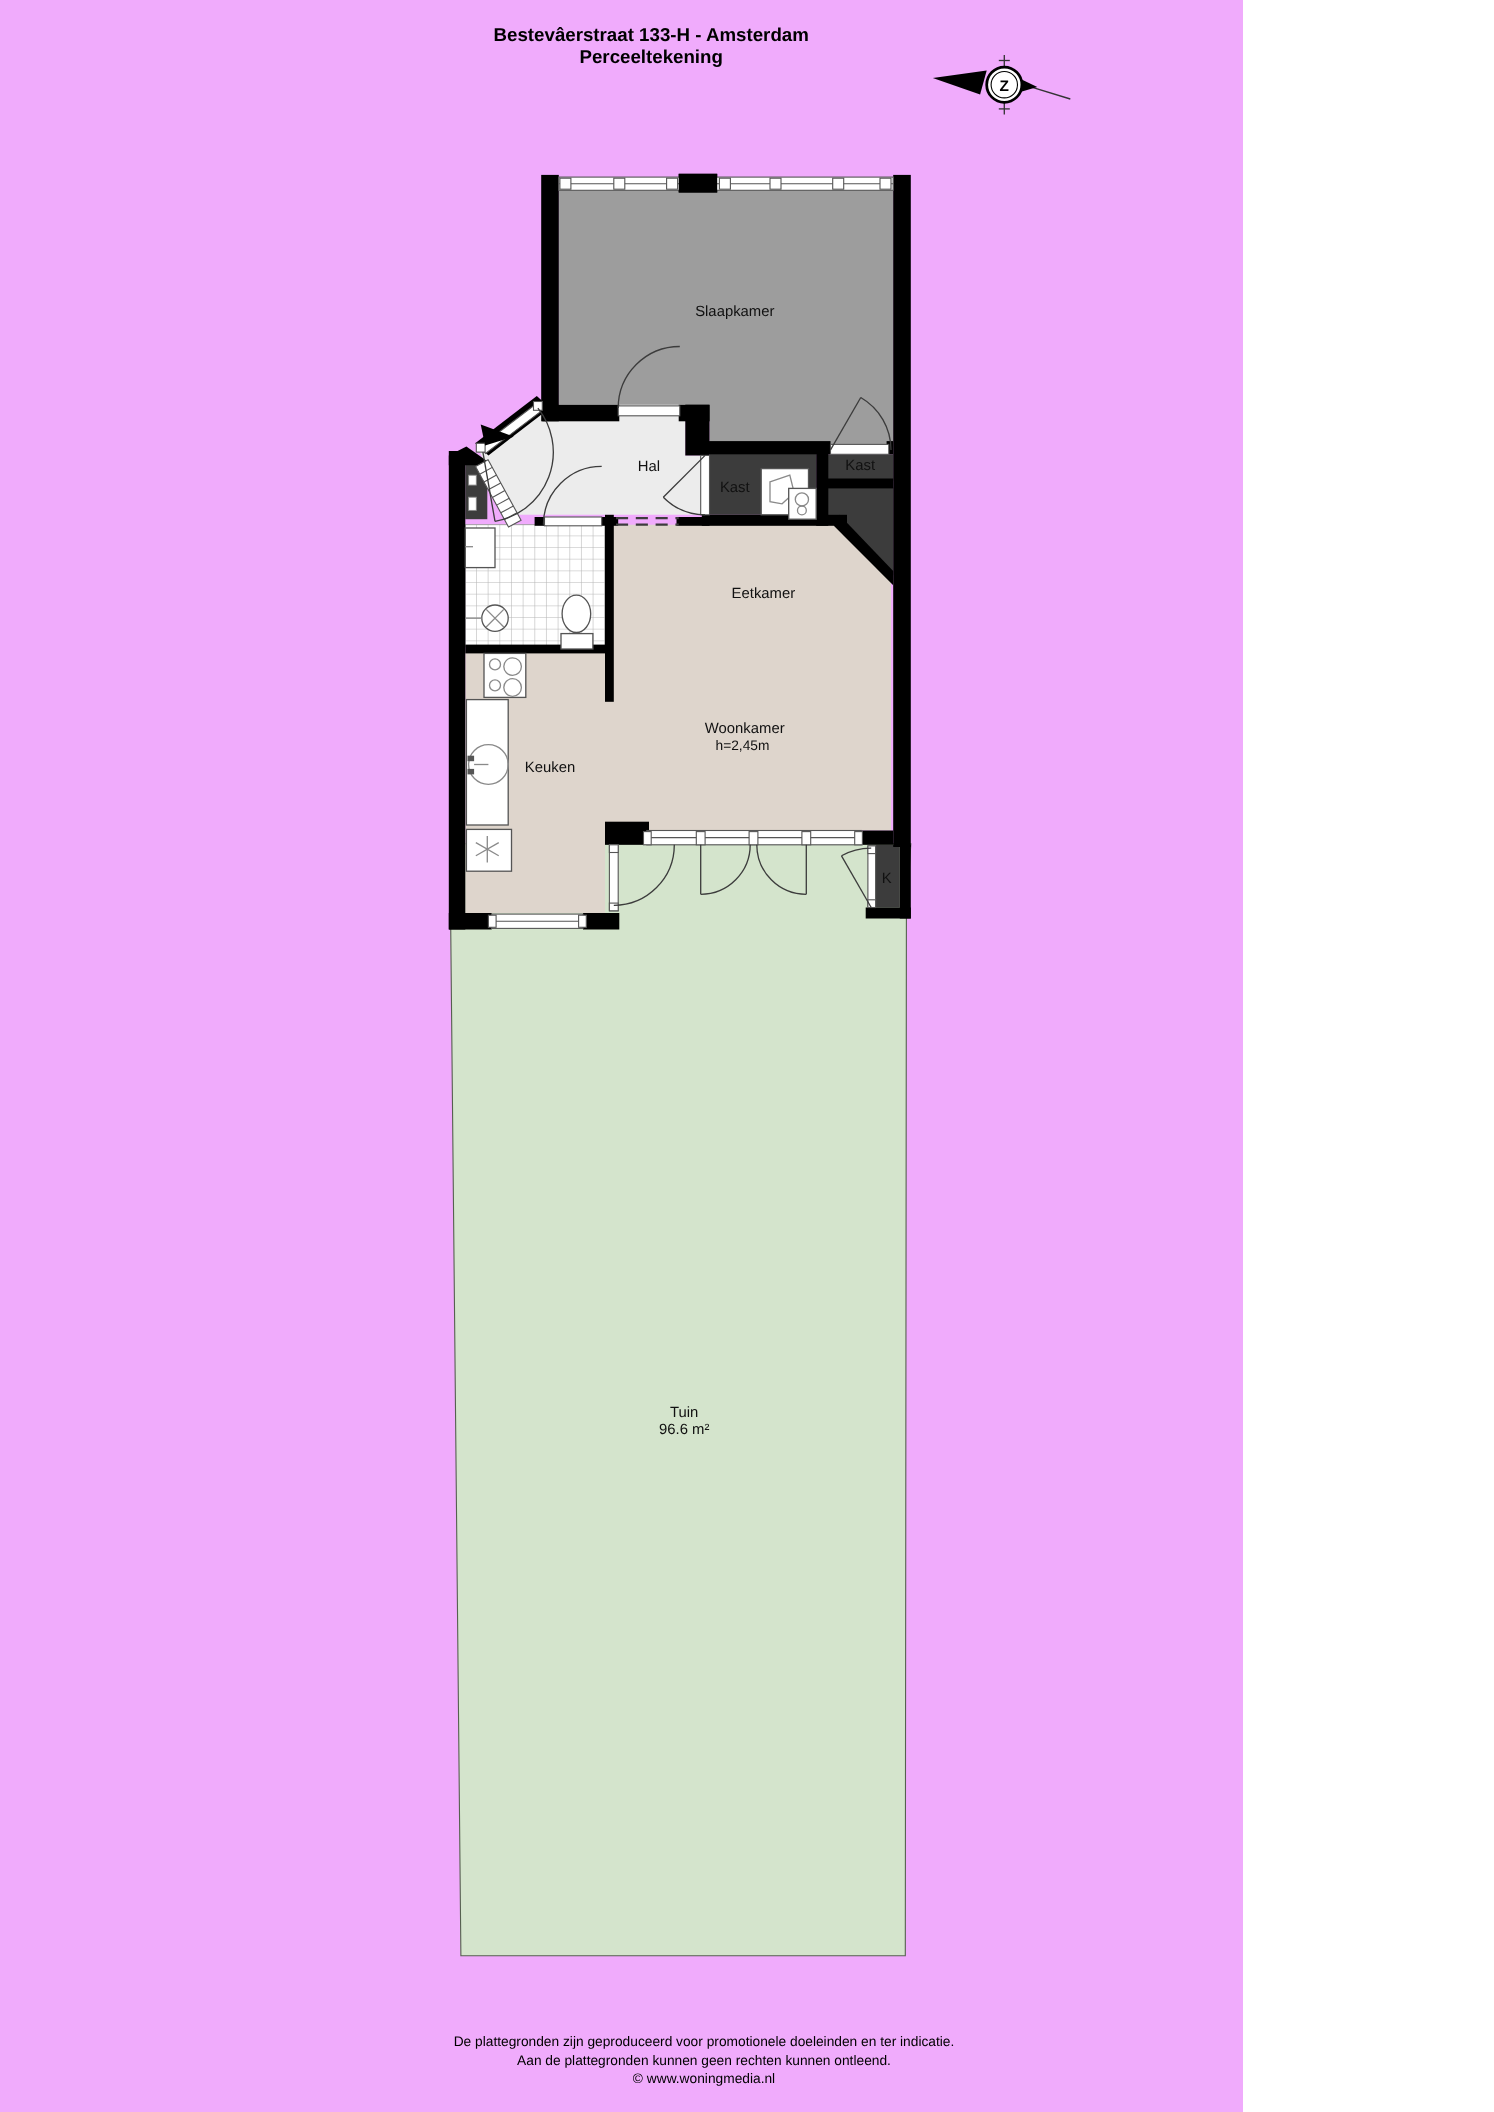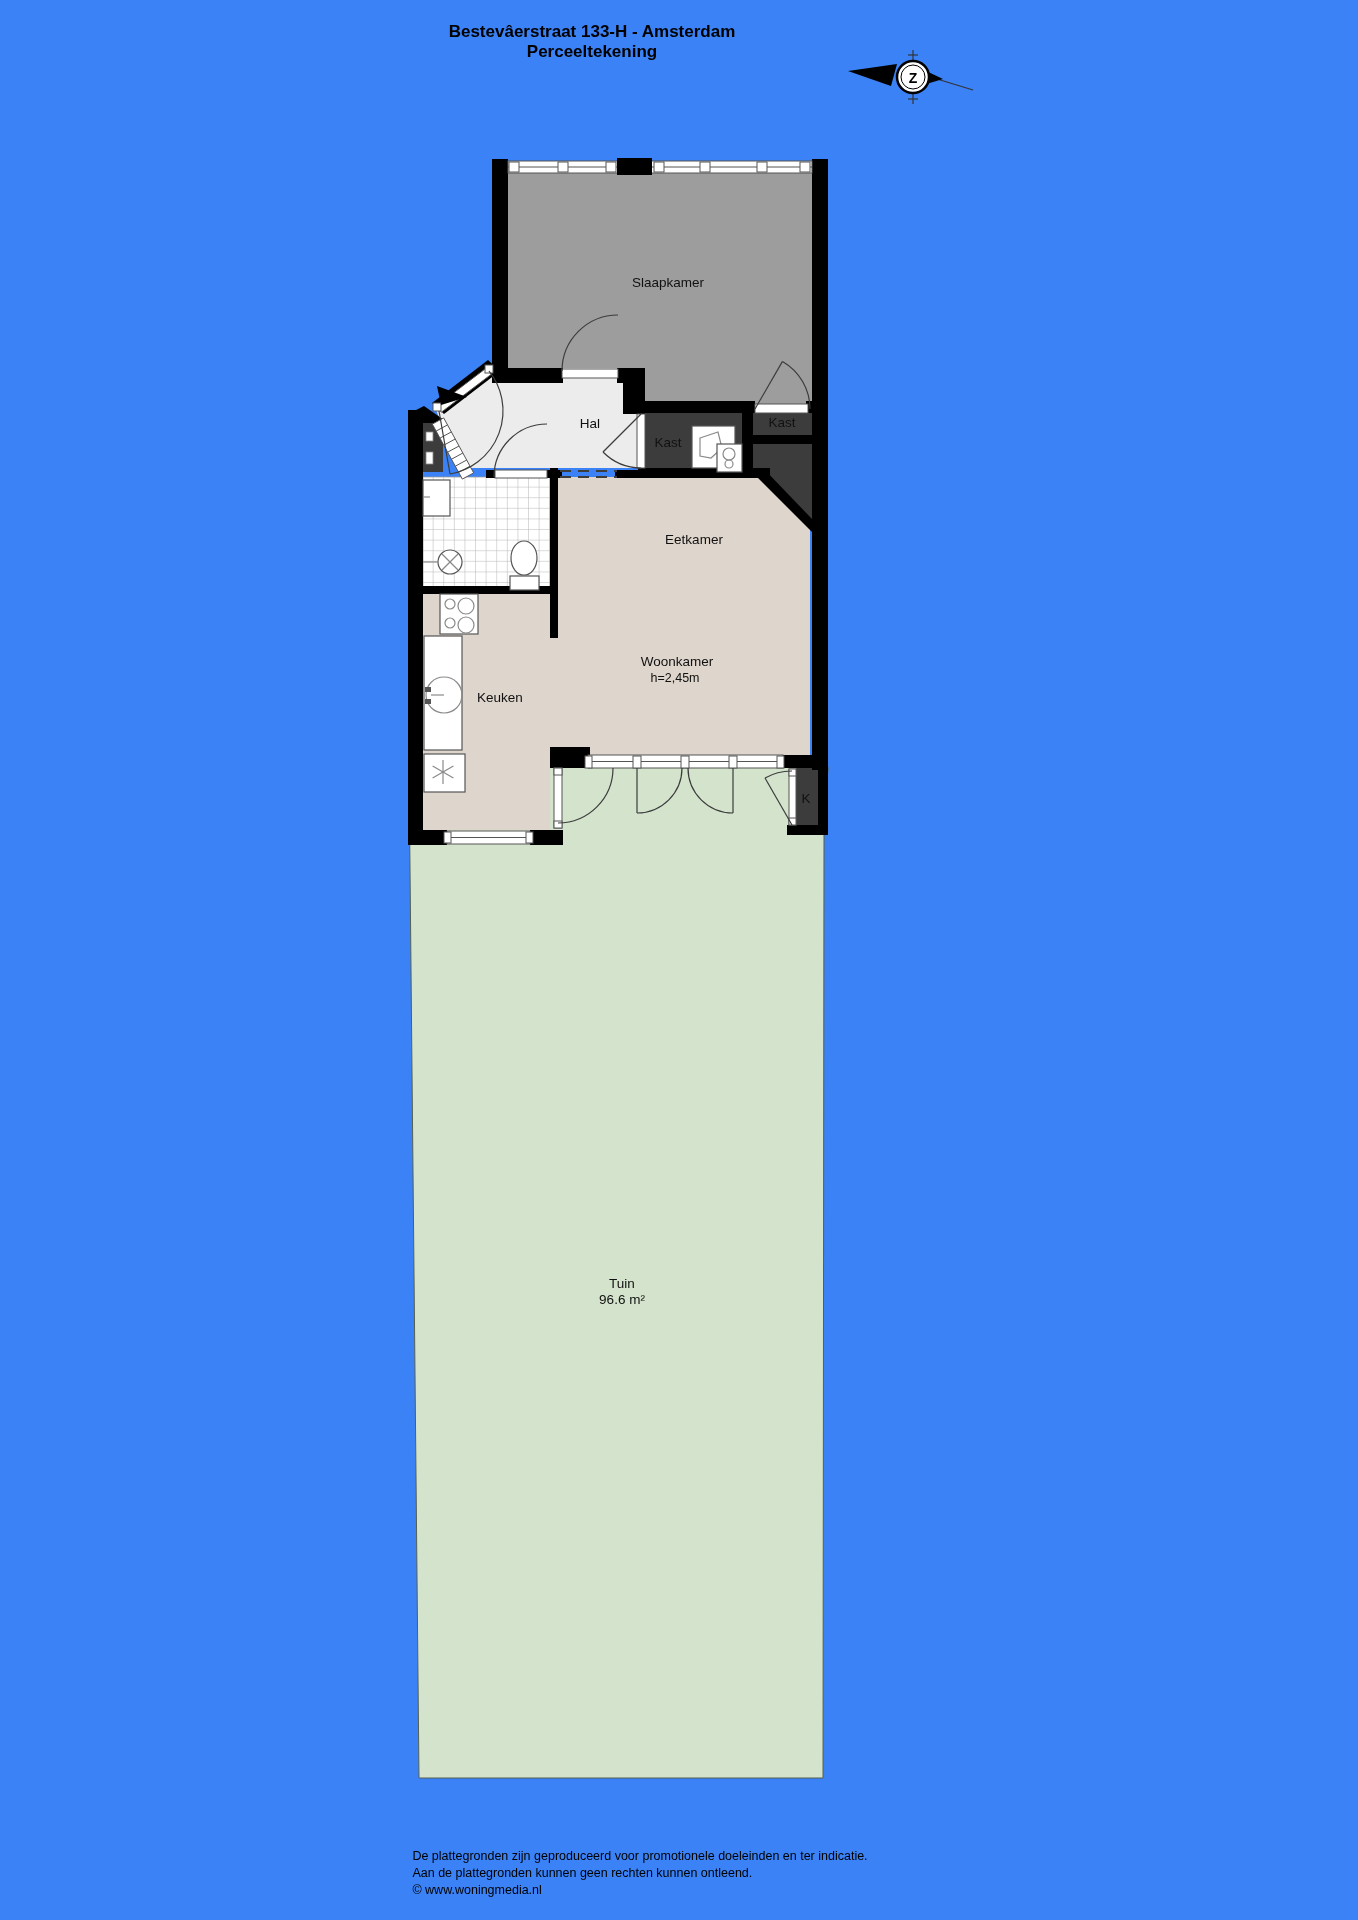--- a/index.html
+++ b/index.html
@@ -1,25 +1,25 @@
 <!DOCTYPE html>
 <html style="--garden: #d4e4cc; --floor: #ded5cc; --bedroom: #9d9d9d; --hall: #ececec; --closet: #3c3c3c; --wall: #000000;"><head>
 <meta charset="utf-8">
 <style>
   :root{
     --garden:#d4e4cc; --floor:#ded5cc; --bedroom:#9d9d9d; --hall:#ececec;
     --closet:#3c3c3c; --wall:#000; --line:#555; --tileline:#b5b5b5;
   }
   html,body{margin:0;padding:0;background:#fff;}
-  #page{position:relative;width:1358px;height:1920px;background:#3b82f6;
+  #page{position:relative;width:1130px;height:1920px;background:#f0abfc;
         font-family:"Liberation Sans", sans-serif; color:#000; overflow:hidden;}
   .title-block{position:absolute; left:592px; top:22px; transform:translateX(-50%);
         text-align:center; font-weight:bold; font-size:17px; line-height:20px; white-space:nowrap;}
   .footer-block{position:absolute; left:640px; top:1848px; transform:translateX(-50%);
-        font-size:12.5px; line-height:17px; white-space:nowrap;}
+        text-align:center; font-size:12.5px; line-height:17px; white-space:nowrap;}
   svg{position:absolute;left:0;top:0;}
   .wall{fill:var(--wall);stroke:none;}
   .floor{fill:var(--floor);}
   .bedroom{fill:var(--bedroom);}
   .hall{fill:var(--hall);}
   .closet{fill:var(--closet);}
   .garden{fill:var(--garden);stroke:#55604f;stroke-width:1;}
   .frame{fill:#fff;stroke:var(--line);stroke-width:1;}
   .frameline{stroke:var(--line);stroke-width:1;fill:none;}
   .fixture{fill:#fff;stroke:var(--line);stroke-width:1.2;}

